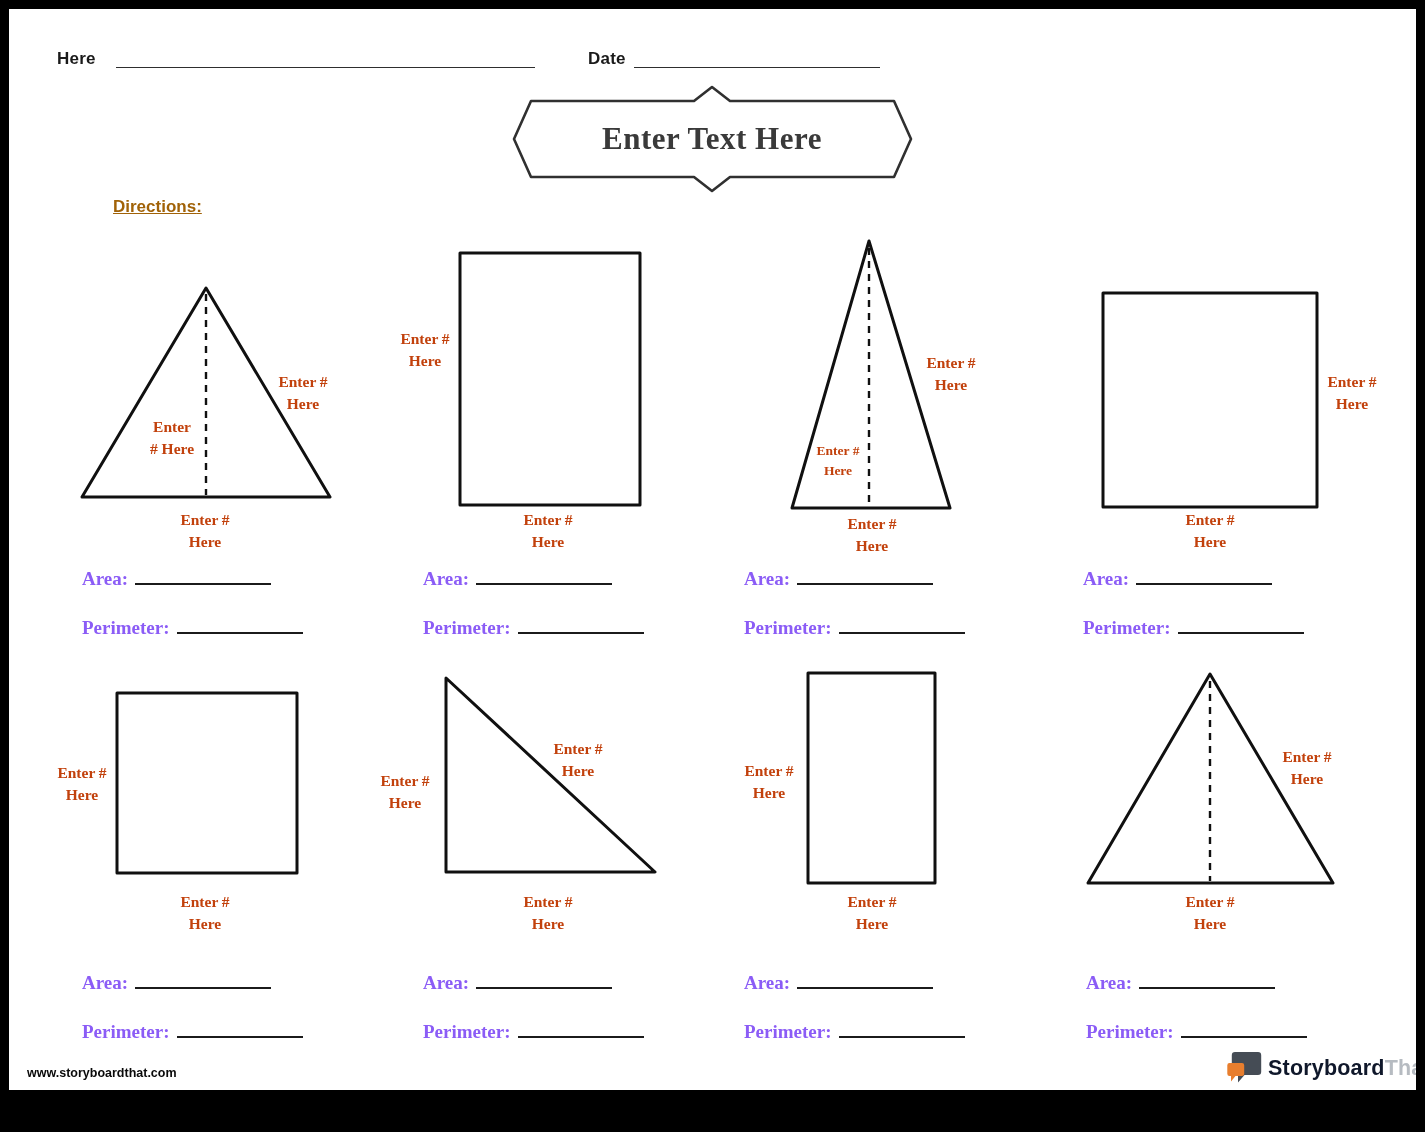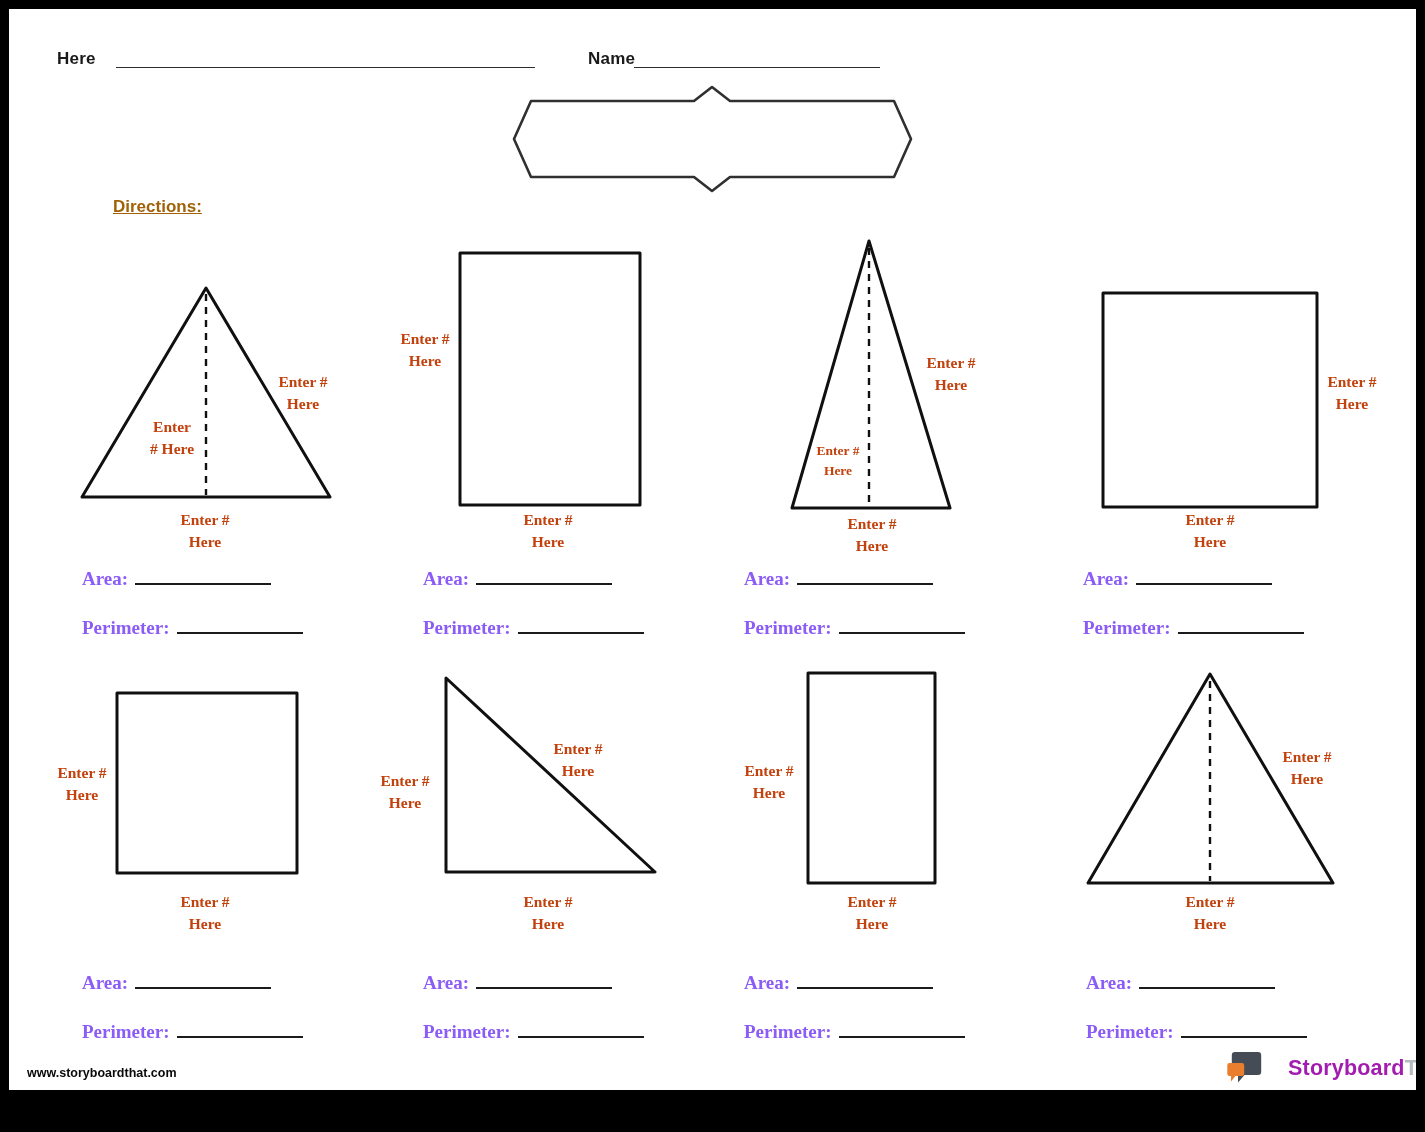--- a/index.html
+++ b/index.html
@@ -59,33 +59,34 @@
     font:700 12.5px "Liberation Sans", sans-serif; color:#0a0a0a; z-index:2;
   }
   .logo {
     position:absolute; left:1226px; top:1049px; display:flex;
     align-items:center; z-index:2;
   }
   .logo-text {
     font:700 21.5px "Liberation Sans", sans-serif; margin-left:6px;
     letter-spacing:.2px;
   }
-  .logo-text .sb  { color:#a21caf;margin-left:20px; }
+  .logo-text .sb  { color:#0f172a; }
   .logo-text .tht { color:#b6bbc1; }
 </style>
 </head>
 <body>
 
 <div class="page">
 
   <div class="field-label" style="left:57px; top:49px;">Here</div>
   <div class="rule-line" style="left:116px; top:52px; width:419px;"></div>
-  <div class="field-label" style="left:588px; top:49px;">Name</div>
+  <div class="field-label" style="left:588px; top:49px;">Date</div>
   <div class="rule-line" style="left:634px; top:52px; width:246px;"></div>
 
+  <div class="banner-title">Enter Text Here</div>
 
   <div class="directions">
     <span class="u">Directions</span><span>:</span>
   </div>
 
   <svg class="shapes-svg" width="1425" height="1132" viewBox="0 0 1425 1132">
 
     <polygon class="banner-shape" points="531,101 694,101 712,87 730,101 894,101 911,139 894,177 730,177 712,191 694,177 531,177 514,139"></polygon>
 
     <polygon class="outline" points="206,288 330,497 82,497"></polygon>

